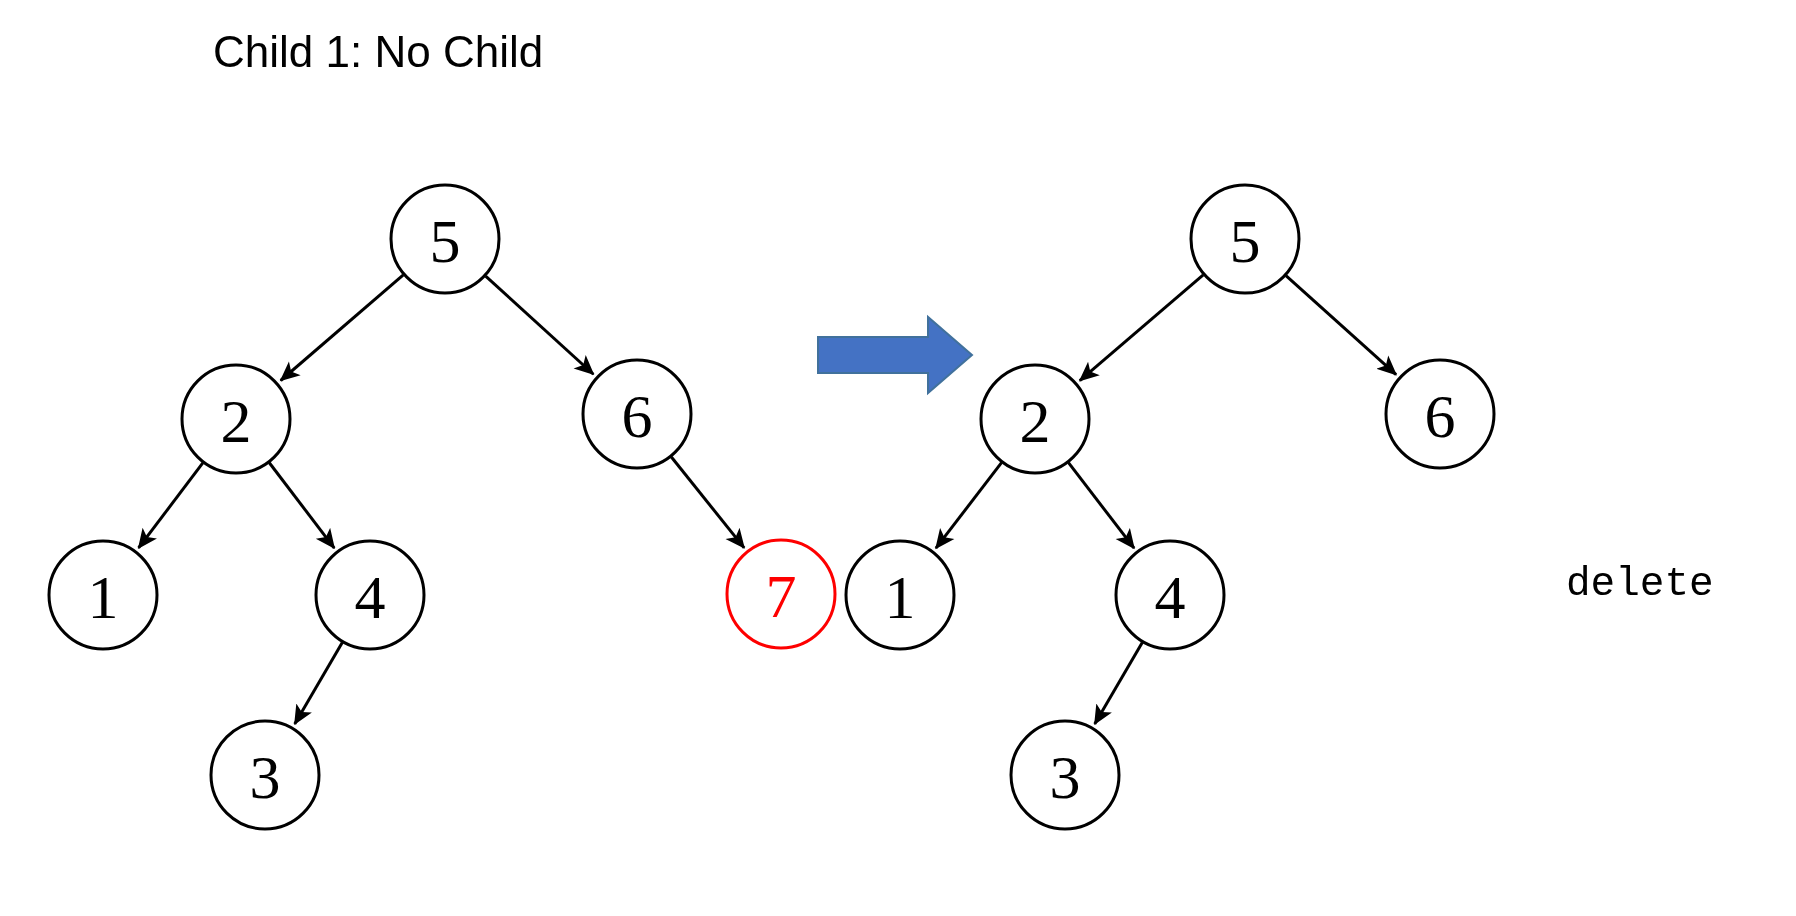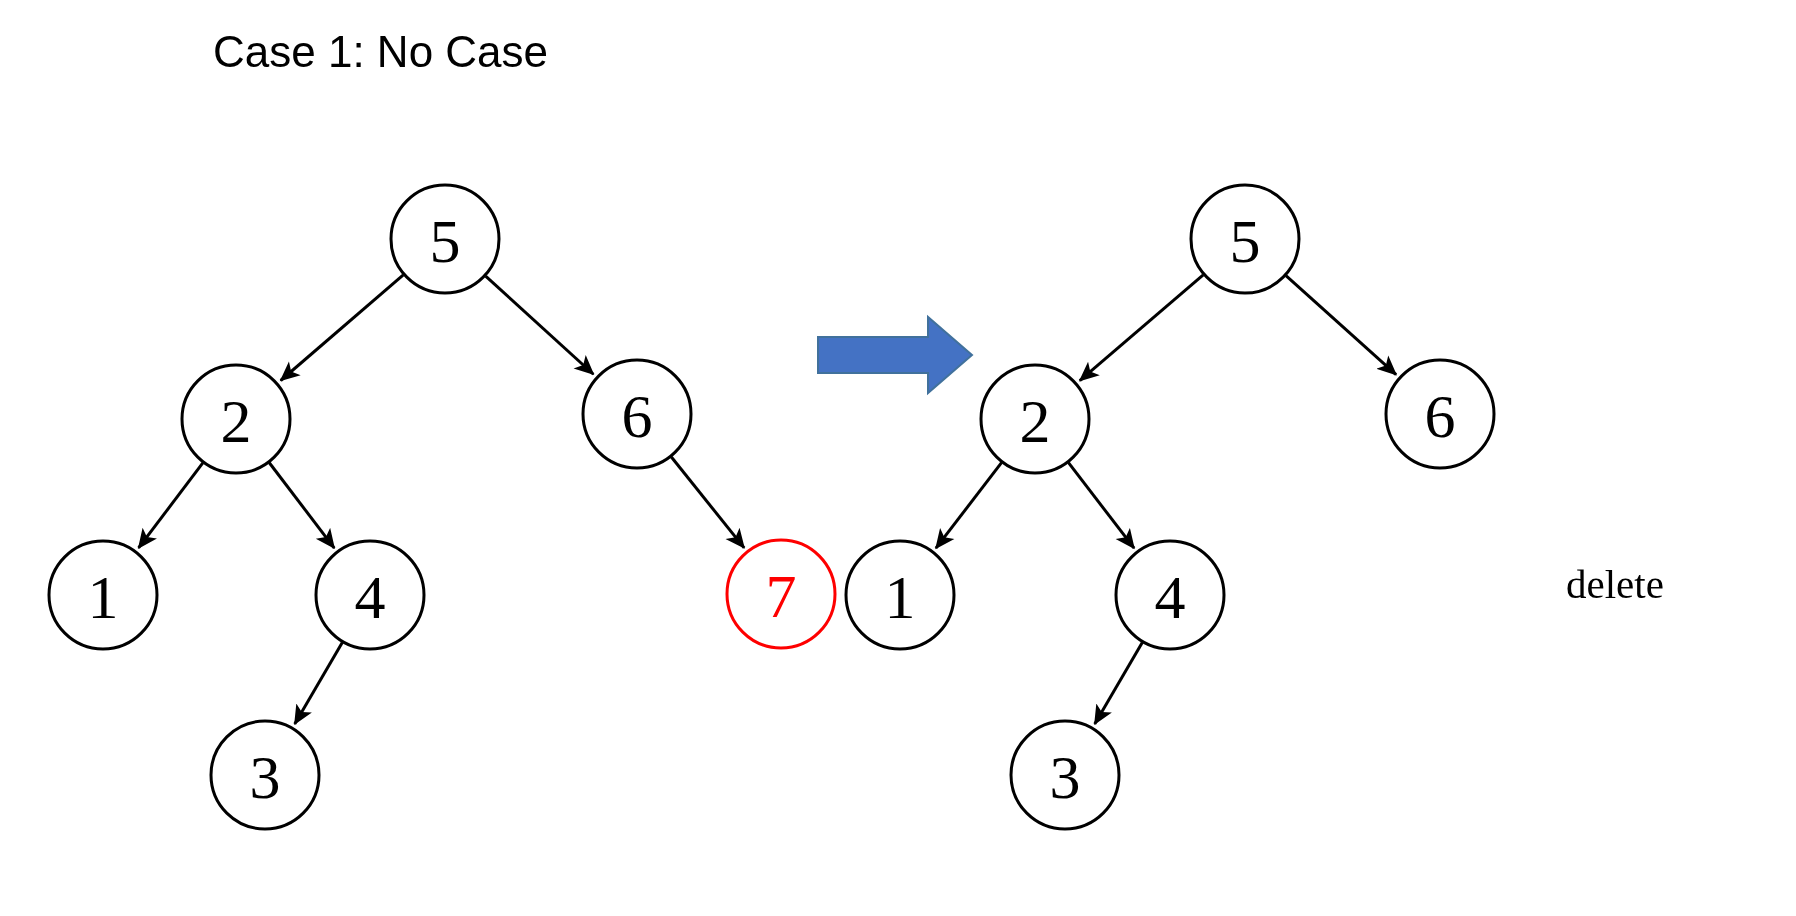--- a/index.html
+++ b/index.html
@@ -35,35 +35,35 @@
     font-family: "Liberation Sans", sans-serif;
   }
   .caption-delete {
     position: absolute;
     left: 1566px;
     top: 562px;
     font-size: 41px;
     line-height: 1.1;
     color: #000000;
     white-space: nowrap;
-    font-family: Liberation Serif, serif;
+    font-family: Liberation Mono, monospace;
   }
   .node-label {
     font-family: "Liberation Serif", serif;
     font-size: 62px;
     dominant-baseline: central;
     text-anchor: middle;
   }
 </style>
 </head>
 <body>
 
 <div id="stage">
 
-  <div class="slide-title">Case 1: No Case</div>
+  <div class="slide-title">Child 1: No Child</div>
 
   <svg id="canvas" viewBox="0 0 1796 916" xmlns="http://www.w3.org/2000/svg">
     <defs>
       <marker id="arrowhead-black" markerWidth="7" markerHeight="7" refX="6.2" refY="3.2" orient="auto" markerUnits="strokeWidth">
         <path d="M0,0.2 L6.6,3.2 L0,6.2 L1.6,3.2 Z" fill="#000000"></path>
       </marker>
     </defs>
     <g id="edges-layer">
         <line x1="403.32545475659674" y1="274.89195284120854" x2="280.7054212611053" y2="380.4977233157945" stroke="#000000" stroke-width="3" marker-end="url(#arrowhead-black)"></line>
         <line x1="485.64877120799736" y1="276.0496612572893" x2="593.3949545223301" y2="374.2558179239988" stroke="#000000" stroke-width="3" marker-end="url(#arrowhead-black)"></line>

